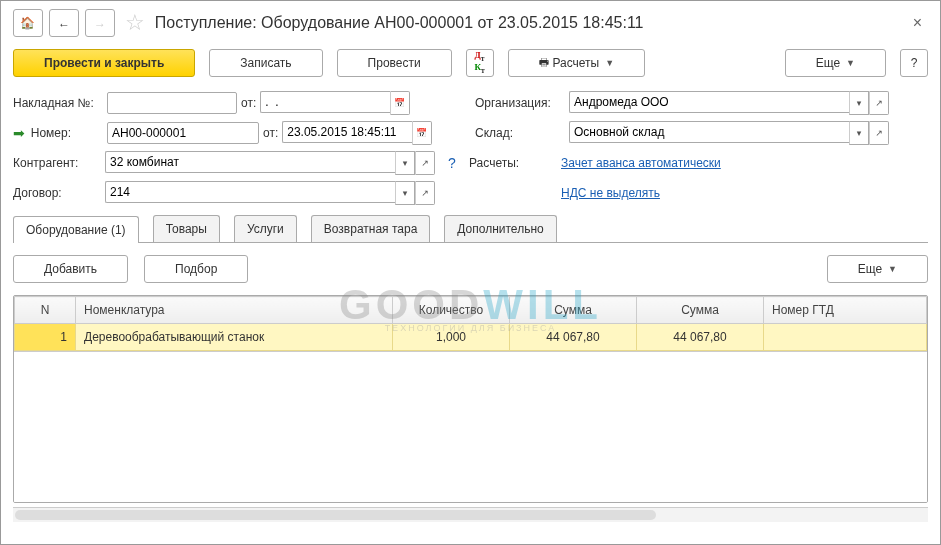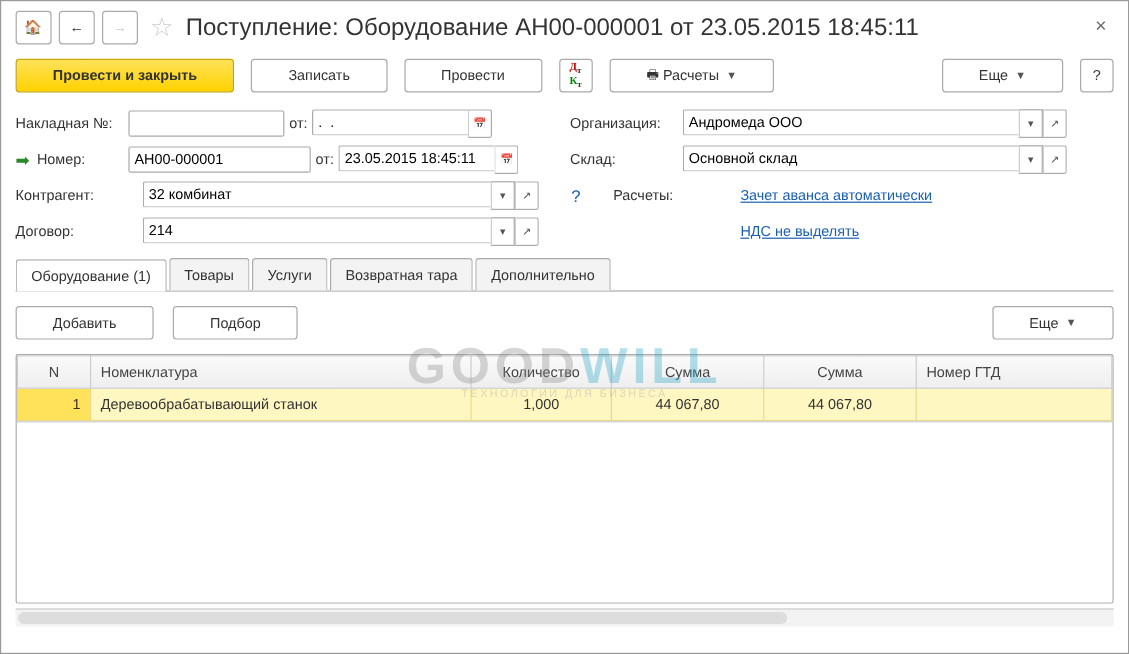--- a/index.html
+++ b/index.html
@@ -1,57 +1,57 @@
 <!DOCTYPE html>
 <html><head>
 <meta charset="utf-8">
 <style>
 html,body{margin:0;padding:0;font-family:Arial,sans-serif;font-size:12px;color:#333;background:#fff}
 .window{width:941px;height:545px;box-sizing:border-box;border:1px solid #999;background:#fff;padding:8px 12px;position:relative}
 .titlebar{display:flex;align-items:center;gap:6px;margin-bottom:12px}
 .nav-btn{width:28px;height:26px;border:1px solid #aaa;border-radius:3px;background:#fff;display:flex;align-items:center;justify-content:center;cursor:pointer}
 .nav-btn.disabled{color:#ccc}
 .star{font-size:22px;color:#ccc;margin:0 4px}
-.title{font-size:20px;color:#333;white-space:nowrap;overflow:hidden}
+.title{font-size:16px;color:#333;white-space:nowrap;overflow:hidden}
 .close-x{margin-left:auto;font-size:16px;color:#666;cursor:pointer;padding:0 6px}
 .toolbar{display:flex;align-items:center;gap:14px;margin-bottom:14px}
 .btn{height:26px;border:1px solid #aaa;border-radius:3px;background:#fff;padding:0 30px;display:flex;align-items:center;cursor:pointer;font-size:12px}
 .btn-yellow{background:linear-gradient(#ffe259,#ffd200);border-color:#c9a600;font-weight:bold}
 .btn .caret{margin-left:6px;font-size:9px;color:#555}
 .spacer{flex:1}
 .icon-btn{width:26px;height:26px;border:1px solid #aaa;border-radius:3px;background:#fff;display:flex;align-items:center;justify-content:center;cursor:pointer}
 .lbl{font-size:12px;color:#333;white-space:nowrap}
 .input{height:22px;border:1px solid #aaa;border-radius:2px;background:#fff;padding:0 4px;font-size:12px;box-sizing:border-box;width:100%}
 .combo{display:flex;height:24px}
 .combo .input{border-radius:2px 0 0 2px;border-right:none;flex:1}
 .combo .cbtn{width:18px;border:1px solid #aaa;border-left:1px solid #ccc;background:#fff;display:flex;align-items:center;justify-content:center;cursor:pointer;font-size:9px;color:#555}
 .combo .cbtn:first-of-type{border-radius:0}
 .combo .cbtn:last-child{border-radius:0 2px 2px 0}
 .link{color:#1a5fb4;text-decoration:underline;cursor:pointer;font-size:12px}
 .help-q{color:#1a5fb4;font-size:14px;cursor:pointer;text-align:center}
 .green-check{color:#2a8a2a;font-size:14px}
 .tabs{display:flex;border-bottom:1px solid #aaa;margin-top:10px}
-.tab{padding:6px 12px;border:1px solid #aaa;border-bottom:none;border-radius:3px 3px 0 0;margin-right:2px;background:#f3f3f3;cursor:pointer;font-size:12px}
+.tab{padding:6px 12px;border:1px solid #aaa;border-bottom:none;border-radius:3px 3px 0 0;margin-right:14px;background:#f3f3f3;cursor:pointer;font-size:12px}
 .tab.active{background:#fff;position:relative;top:1px}
 .subtoolbar{display:flex;gap:16px;margin:12px 0}
 .table-wrap{border:1px solid #aaa;border-radius:2px;overflow:hidden}
 table{border-collapse:collapse;width:100%;font-size:12px}
 th{background:linear-gradient(#fafafa,#eee);border:1px solid #ccc;padding:6px 8px;text-align:left;font-weight:normal;color:#444}
 td{border:1px solid #e8d98a;padding:6px 8px;background:#fff7c2}
 td.num,th.num{text-align:center}
 td.rownum{background:#ffe259;text-align:right;width:40px}
 .table-body{height:150px;background:#fff;border-top:1px solid #ccc}
 .hscroll{height:14px;background:#f3f3f3;border-top:1px solid #ccc;position:relative;margin-top:4px}
 .hscroll .thumb{position:absolute;left:2px;top:2px;height:10px;width:70%;background:#ddd;border-radius:5px}
 .watermark{position:absolute;left:50%;top:280px;transform:translateX(-50%);font-size:42px;font-weight:bold;letter-spacing:4px;pointer-events:none;opacity:.35}
 .watermark .g1{color:#8c8c8c}
 .watermark .g2{color:#2aa7c9}
 .watermark .sub{font-size:9px;color:#999;letter-spacing:2px;text-align:center;margin-top:-6px;font-weight:normal}
 .row2{display:grid;grid-template-columns:90px 330px 30px 90px 320px 40px;gap:6px 4px;align-items:center;margin-bottom:6px}
-.row3{display:grid;grid-template-columns:90px 330px 30px 90px 320px 40px;gap:6px 16px;align-items:center;margin-bottom:6px}
+.row3{display:grid;grid-template-columns:90px 330px 30px 90px 320px 40px;gap:6px 2px;align-items:center;margin-bottom:6px}
 .print-icon{font-size:11px}
 .dk-icon{font-size:9px;line-height:8px;font-weight:bold;font-family:serif}
 .dk-icon .d{color:#c00}
 .dk-icon .k{color:#080}
 </style>
 </head>
 <body>
 
 <div class="window">
   <div class="titlebar">

